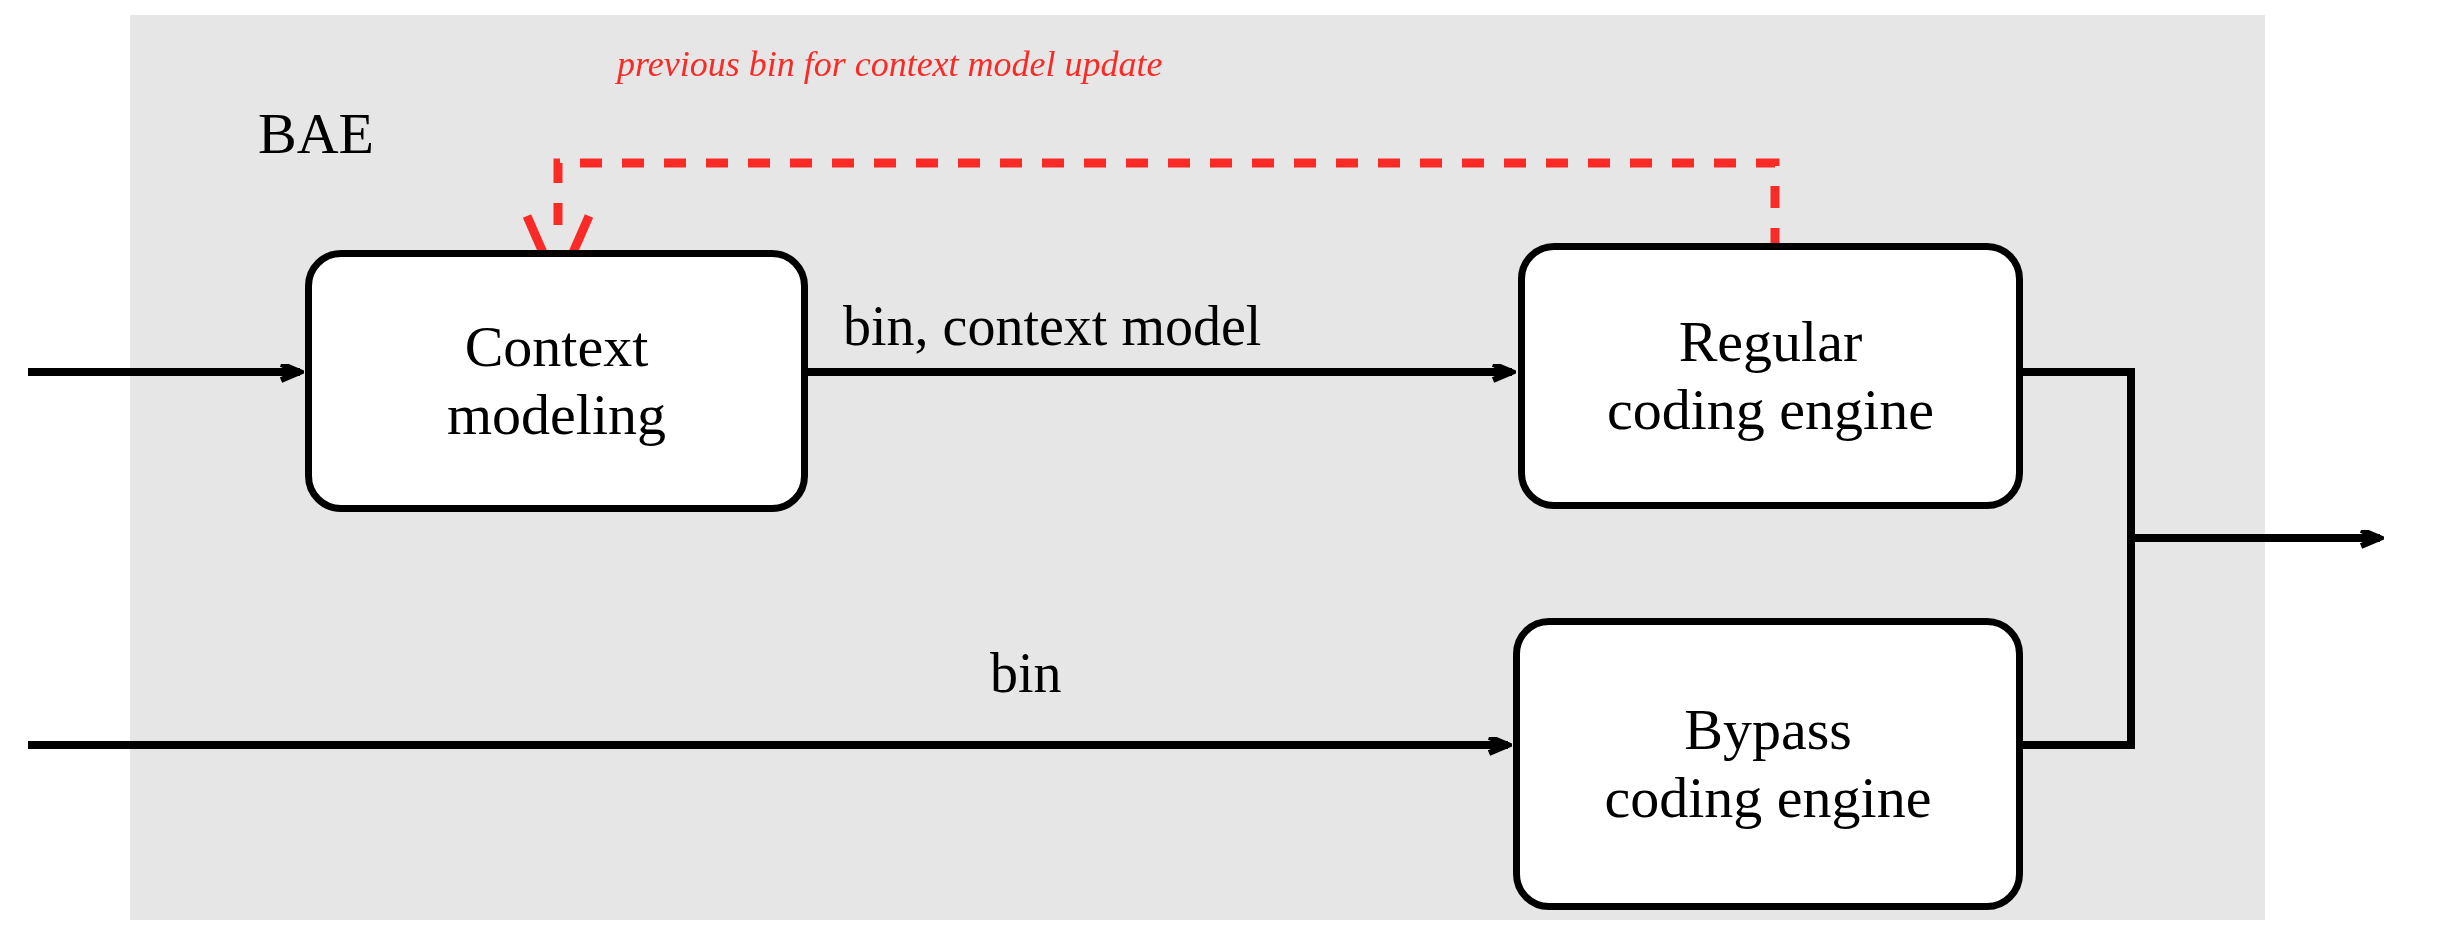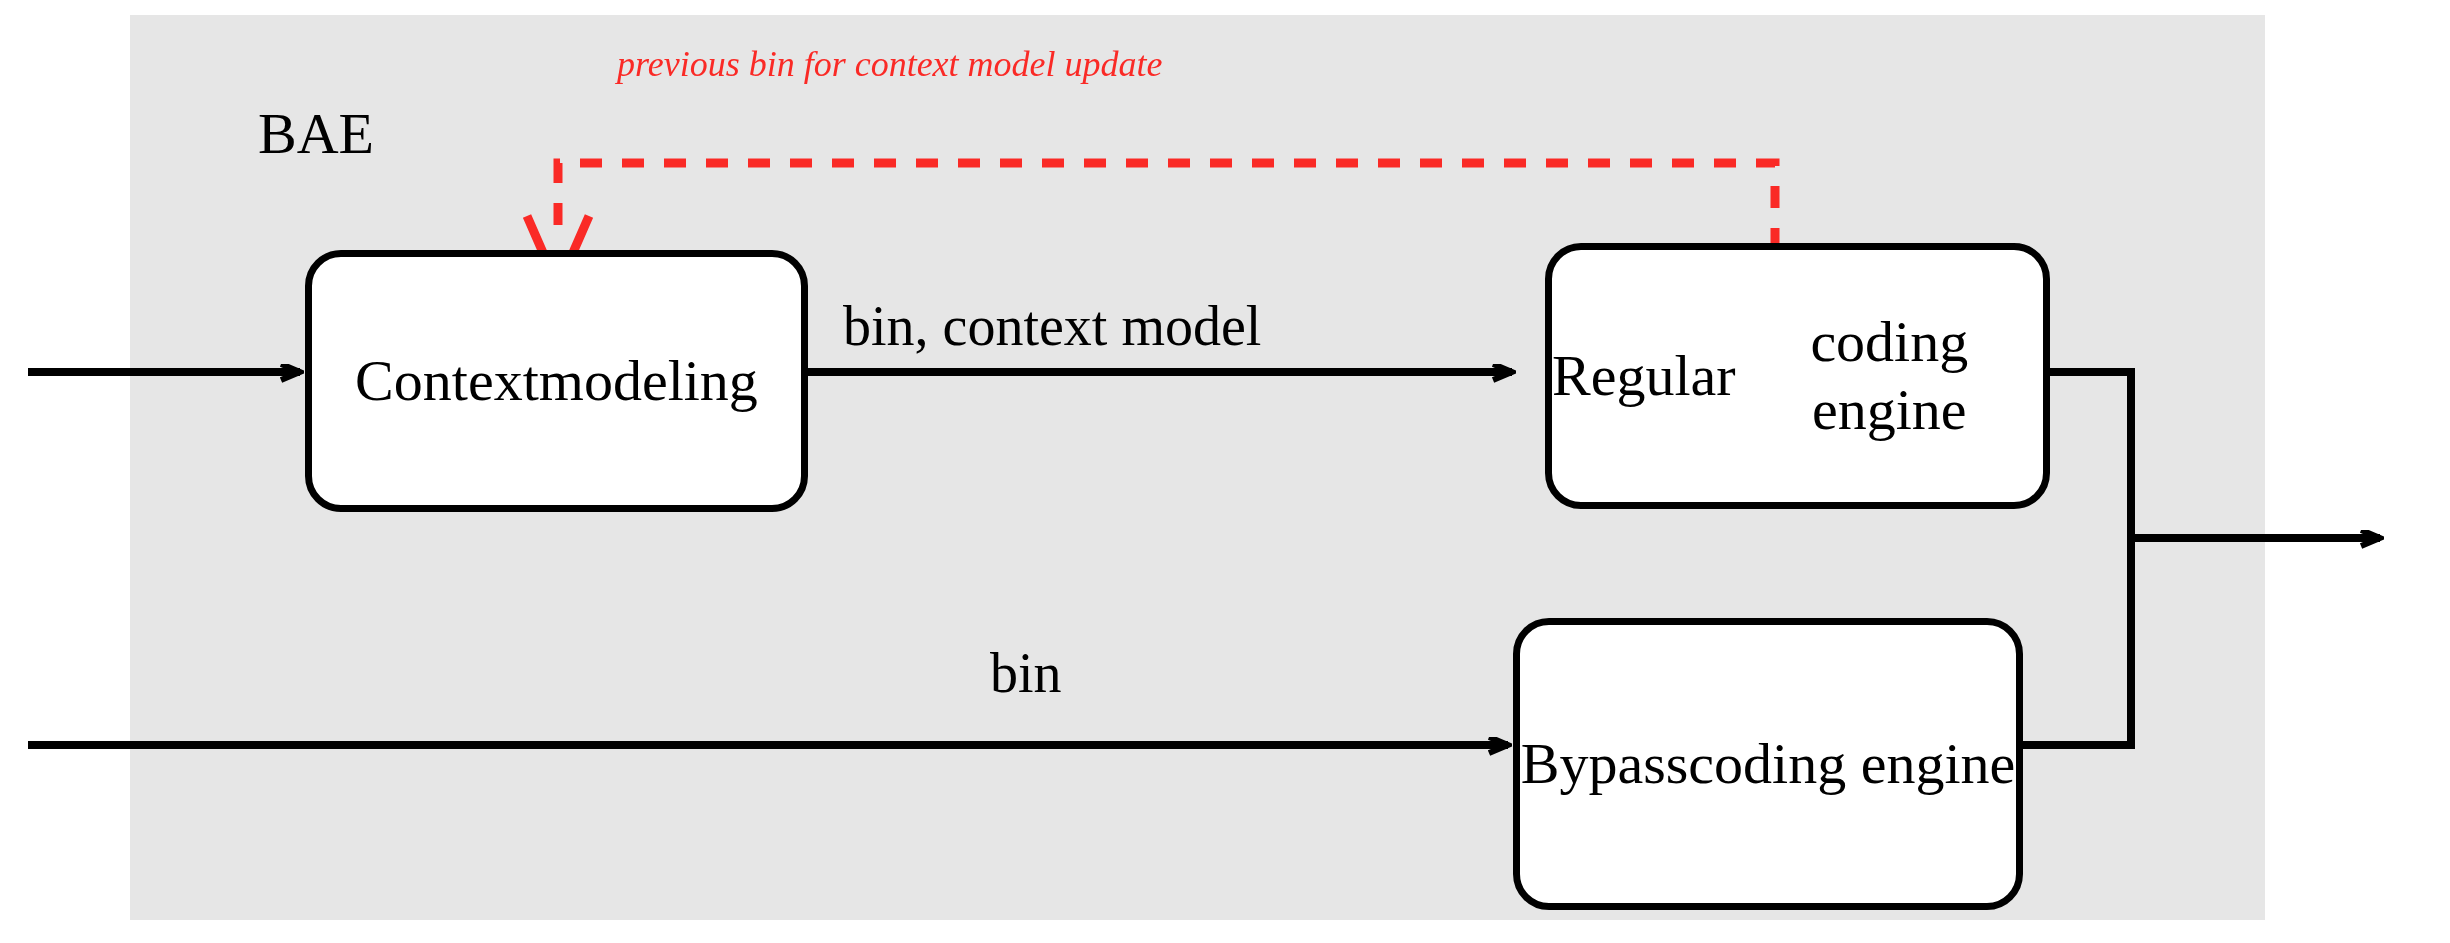--- a/index.html
+++ b/index.html
@@ -33,30 +33,30 @@
     white-space: nowrap;
     text-align: right;
   }
   .proc-box {
     position: absolute;
     background: #ffffff;
     border: 7px solid #000000;
     border-radius: 36px;
     box-sizing: border-box;
     display: flex;
-    flex-direction: row;
+    flex-direction: column;
     align-items: center;
     justify-content: center;
     text-align: center;
     font-size: 58px;
     color: #000000;
     line-height: 1.18;
   }
   #box-context  { left: 305px;  top: 250px; width: 503px; height: 262px; }
-  #box-regular  { left: 1518px; top: 243px; width: 505px; height: 266px; margin-left: 27px; }
+  #box-regular  { left: 1518px; top: 243px; width: 505px; height: 266px; }
   #box-bypass   { left: 1513px; top: 618px; width: 510px; height: 292px; }
   .proc-box .line { display: block; }
 
   .edge-label {
     position: absolute;
     font-size: 56px;
     color: #000000;
     white-space: nowrap;
     line-height: 1;
   }

